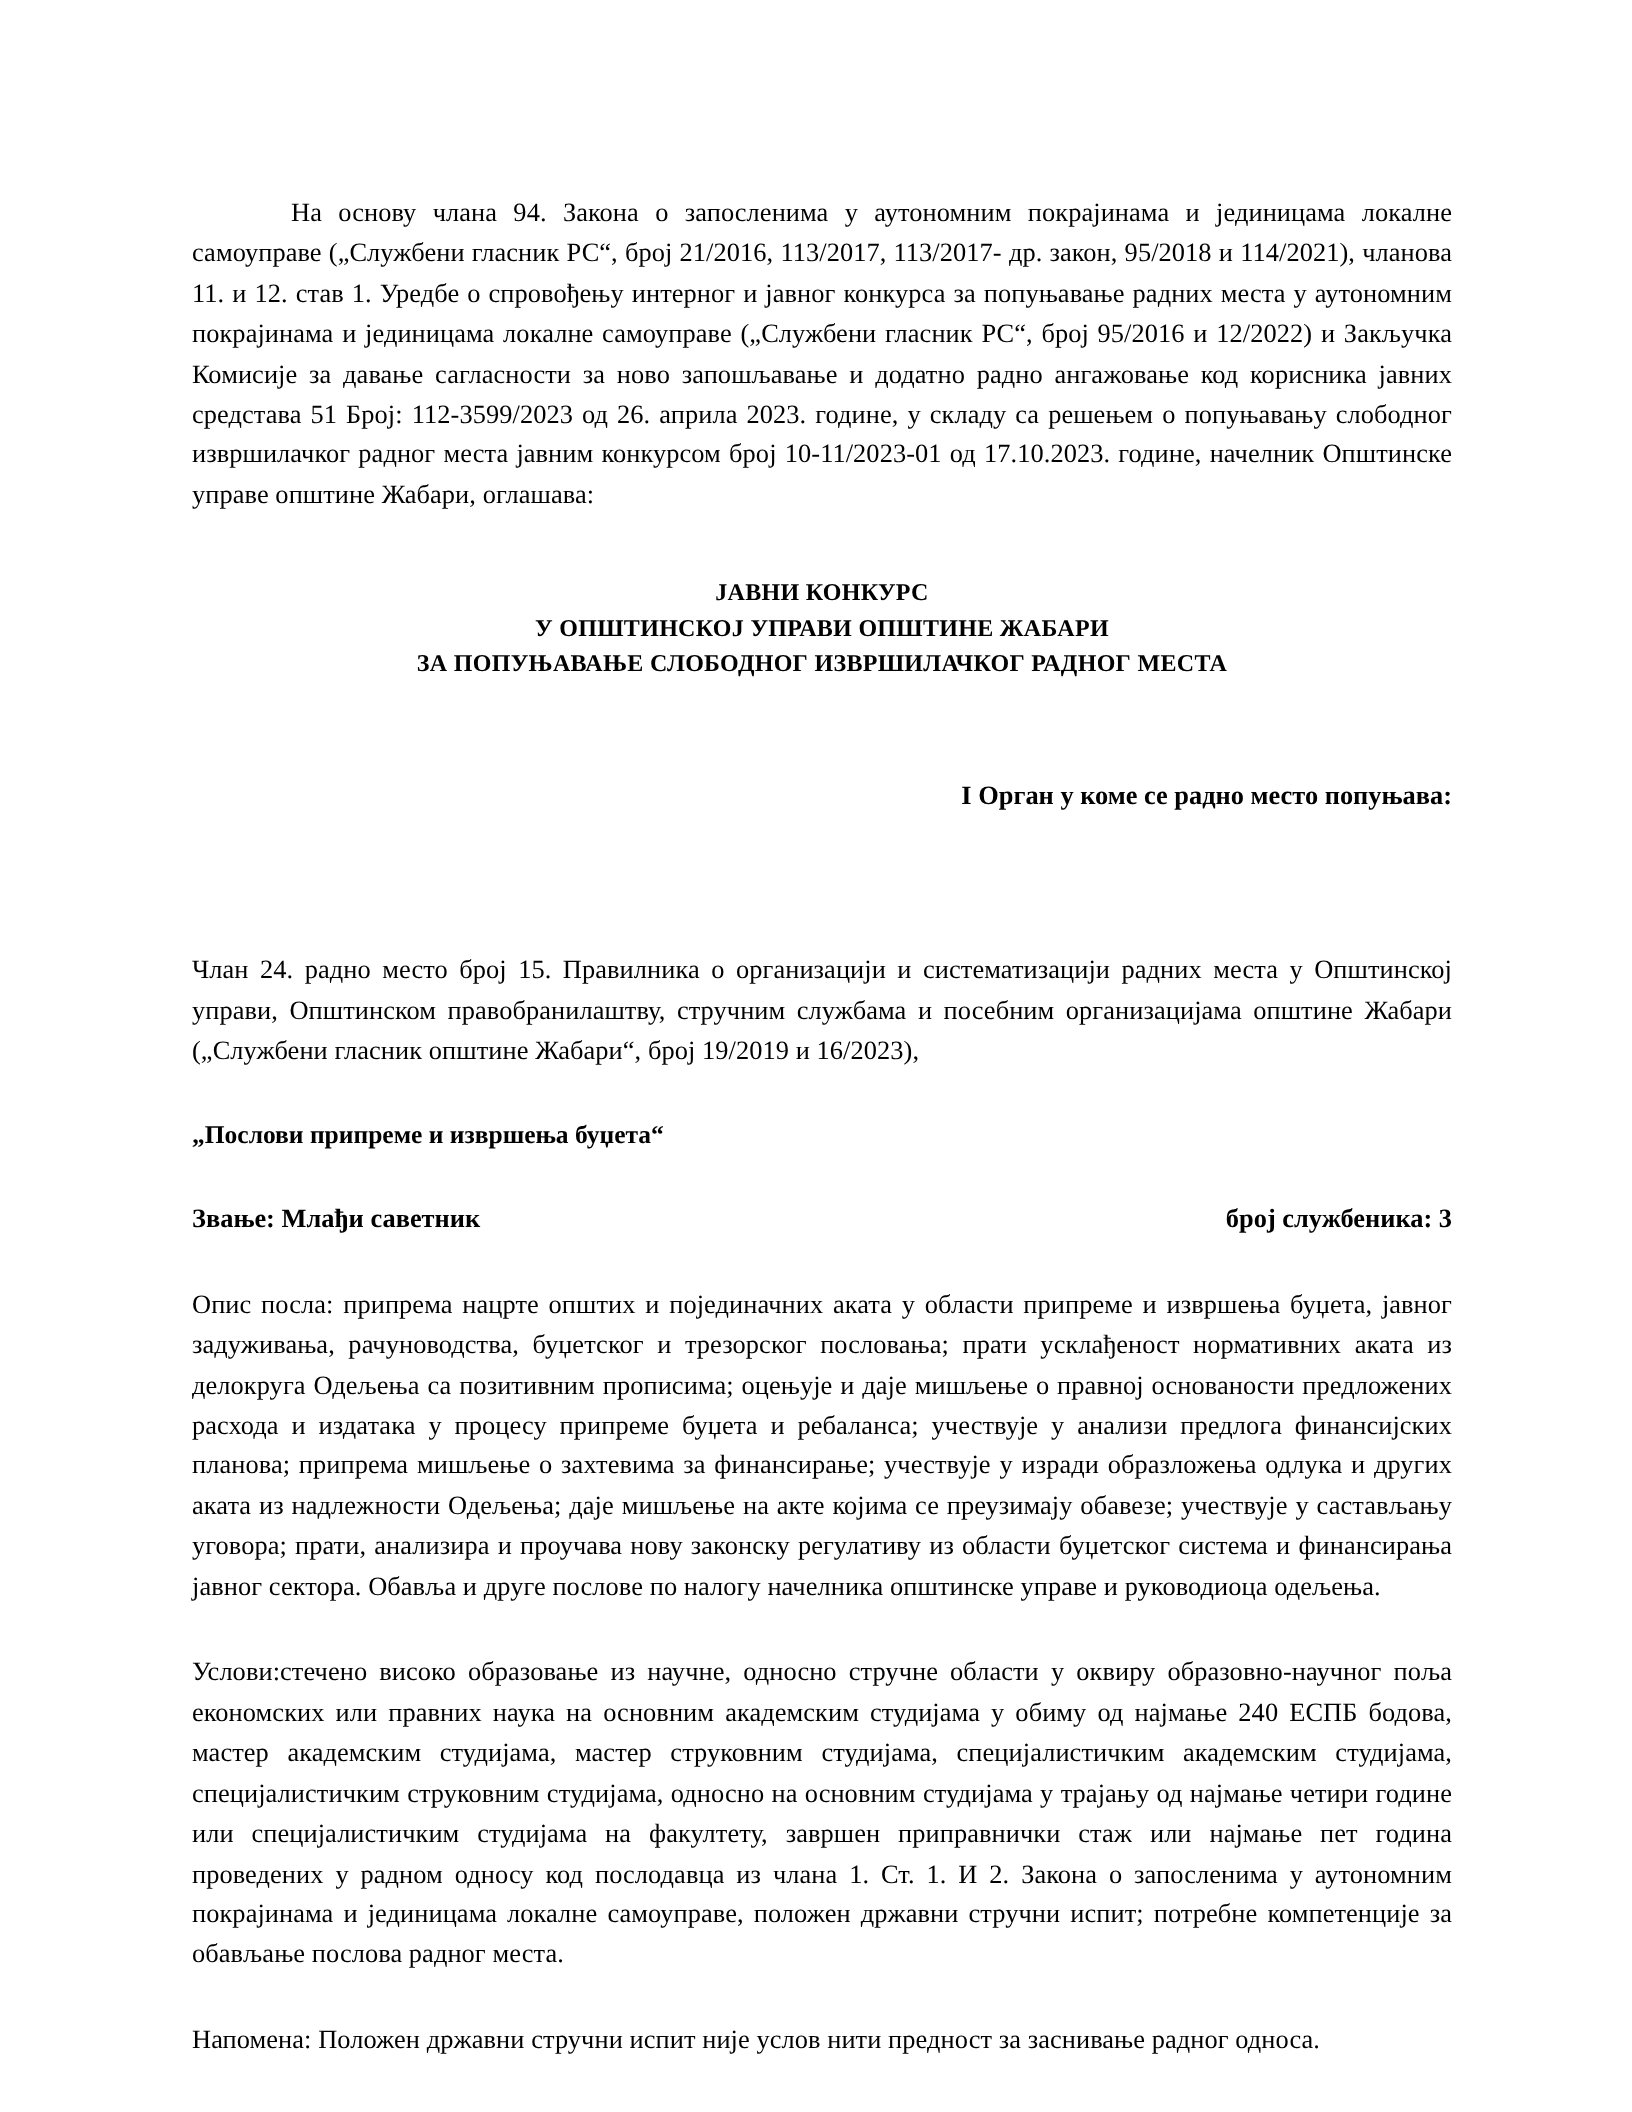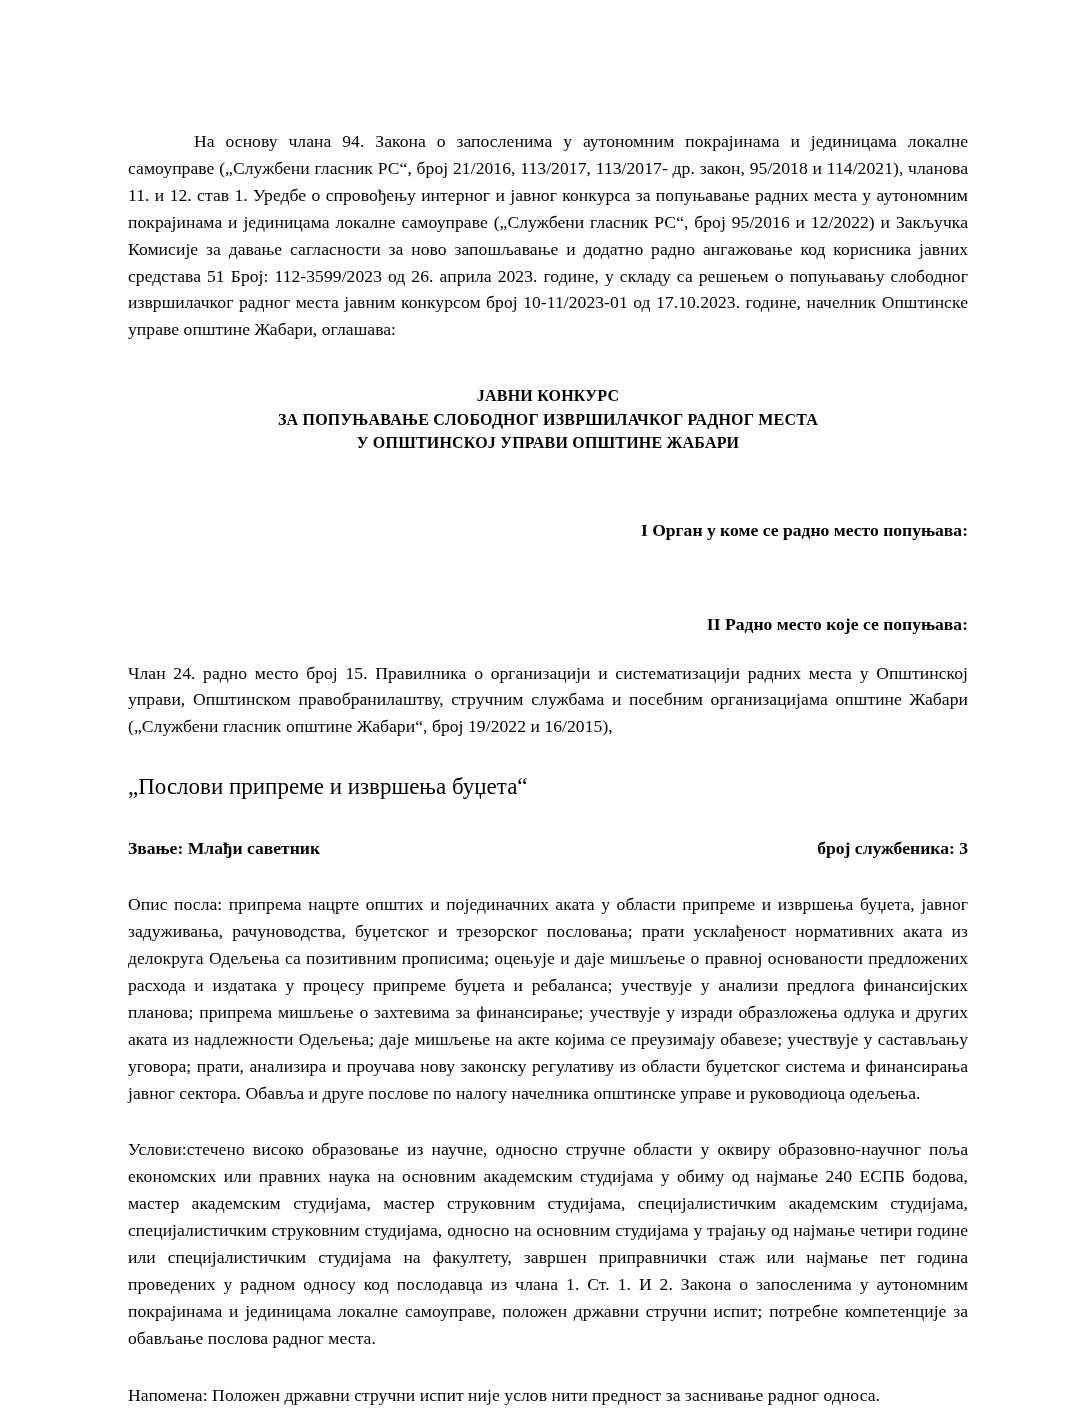--- a/index.html
+++ b/index.html
@@ -63,22 +63,22 @@
   
   .heading {
     font-weight: 700;
     font-size: 17.6px;
     line-height: 1.5;
     margin: 0;
     text-align: right;
   }
 
   .quoted-title {
-    font-weight: 400;
-    font-size: 23px;
+    font-weight: 700;
+    font-size: 17px;
     line-height: 1.5;
     margin: 0;
   }
 
   
   .rank-row {
     display: flex;
     justify-content: space-between;
     align-items: baseline;
     font-weight: 700;
@@ -98,38 +98,37 @@
 </head>
 <body>
 
 <div id="page">
   <div class="content">
 
     <p class="para para-indent">На основу члана 94. Закона о запосленима у аутономним покрајинама и јединицама локалне самоуправе („Службени гласник РС“, број 21/2016, 113/2017, 113/2017- др. закон, 95/2018 и 114/2021), чланова 11. и 12. став 1. Уредбе о спровођењу интерног и јавног конкурса за попуњавање радних места у аутономним покрајинама и јединицама локалне самоуправе („Службени гласник РС“, број 95/2016 и 12/2022) и Закључка Комисије за давање сагласности за ново запошљавање и додатно радно ангажовање код корисника јавних средстава 51 Број: 112-3599/2023 од 26. априла 2023. године, у складу са решењем о попуњавању слободног извршилачког радног места јавним конкурсом број 10-11/2023-01 од 17.10.2023. године, начелник Општинске управе општине Жабари, оглашава:</p>
 
     <div class="title-block">
       <span class="title-line">ЈАВНИ КОНКУРС</span>
+      <span class="title-line">У ОПШТИНСКОЈ УПРАВИ ОПШТИНЕ ЖАБАРИ</span>
       <span class="title-line">ЗА ПОПУЊАВАЊЕ СЛОБОДНОГ  ИЗВРШИЛАЧКОГ РАДНОГ  МЕСТА</span>
-      <span class="title-line">У ОПШТИНСКОЈ УПРАВИ ОПШТИНЕ ЖАБАРИ</span>
     </div>
 
     <div class="gap-xl"></div>
 
     <p class="heading">I Орган у коме се радно место попуњава:</p>
 
     <div class="gap-sm"></div>
 
 
     <div class="gap-lg"></div>
 
-    <p class="heading">II Радно место  које се попуњава:</p>
 
     <div class="gap-sm"></div>
 
-    <p class="para">Члан 24. радно место број 15. Правилника о организацији и систематизацији радних места у Општинској управи, Општинском правобранилаштву, стручним службама и посебним организацијама општине Жабари („Службени гласник општине Жабари“, број 19/2022 и 16/2015),</p>
+    <p class="para">Члан 24. радно место број 15. Правилника о организацији и систематизацији радних места у Општинској управи, Општинском правобранилаштву, стручним службама и посебним организацијама општине Жабари („Службени гласник општине Жабари“, број 19/2019 и 16/2023),</p>
 
     <div class="gap-md"></div>
 
     <p class="quoted-title">„Послови припреме и извршења буџета“</p>
 
     <div class="gap-md"></div>
 
     <div class="rank-row">
       <span>Звање: Млађи саветник</span>
       <span>број службеника: 3</span>

